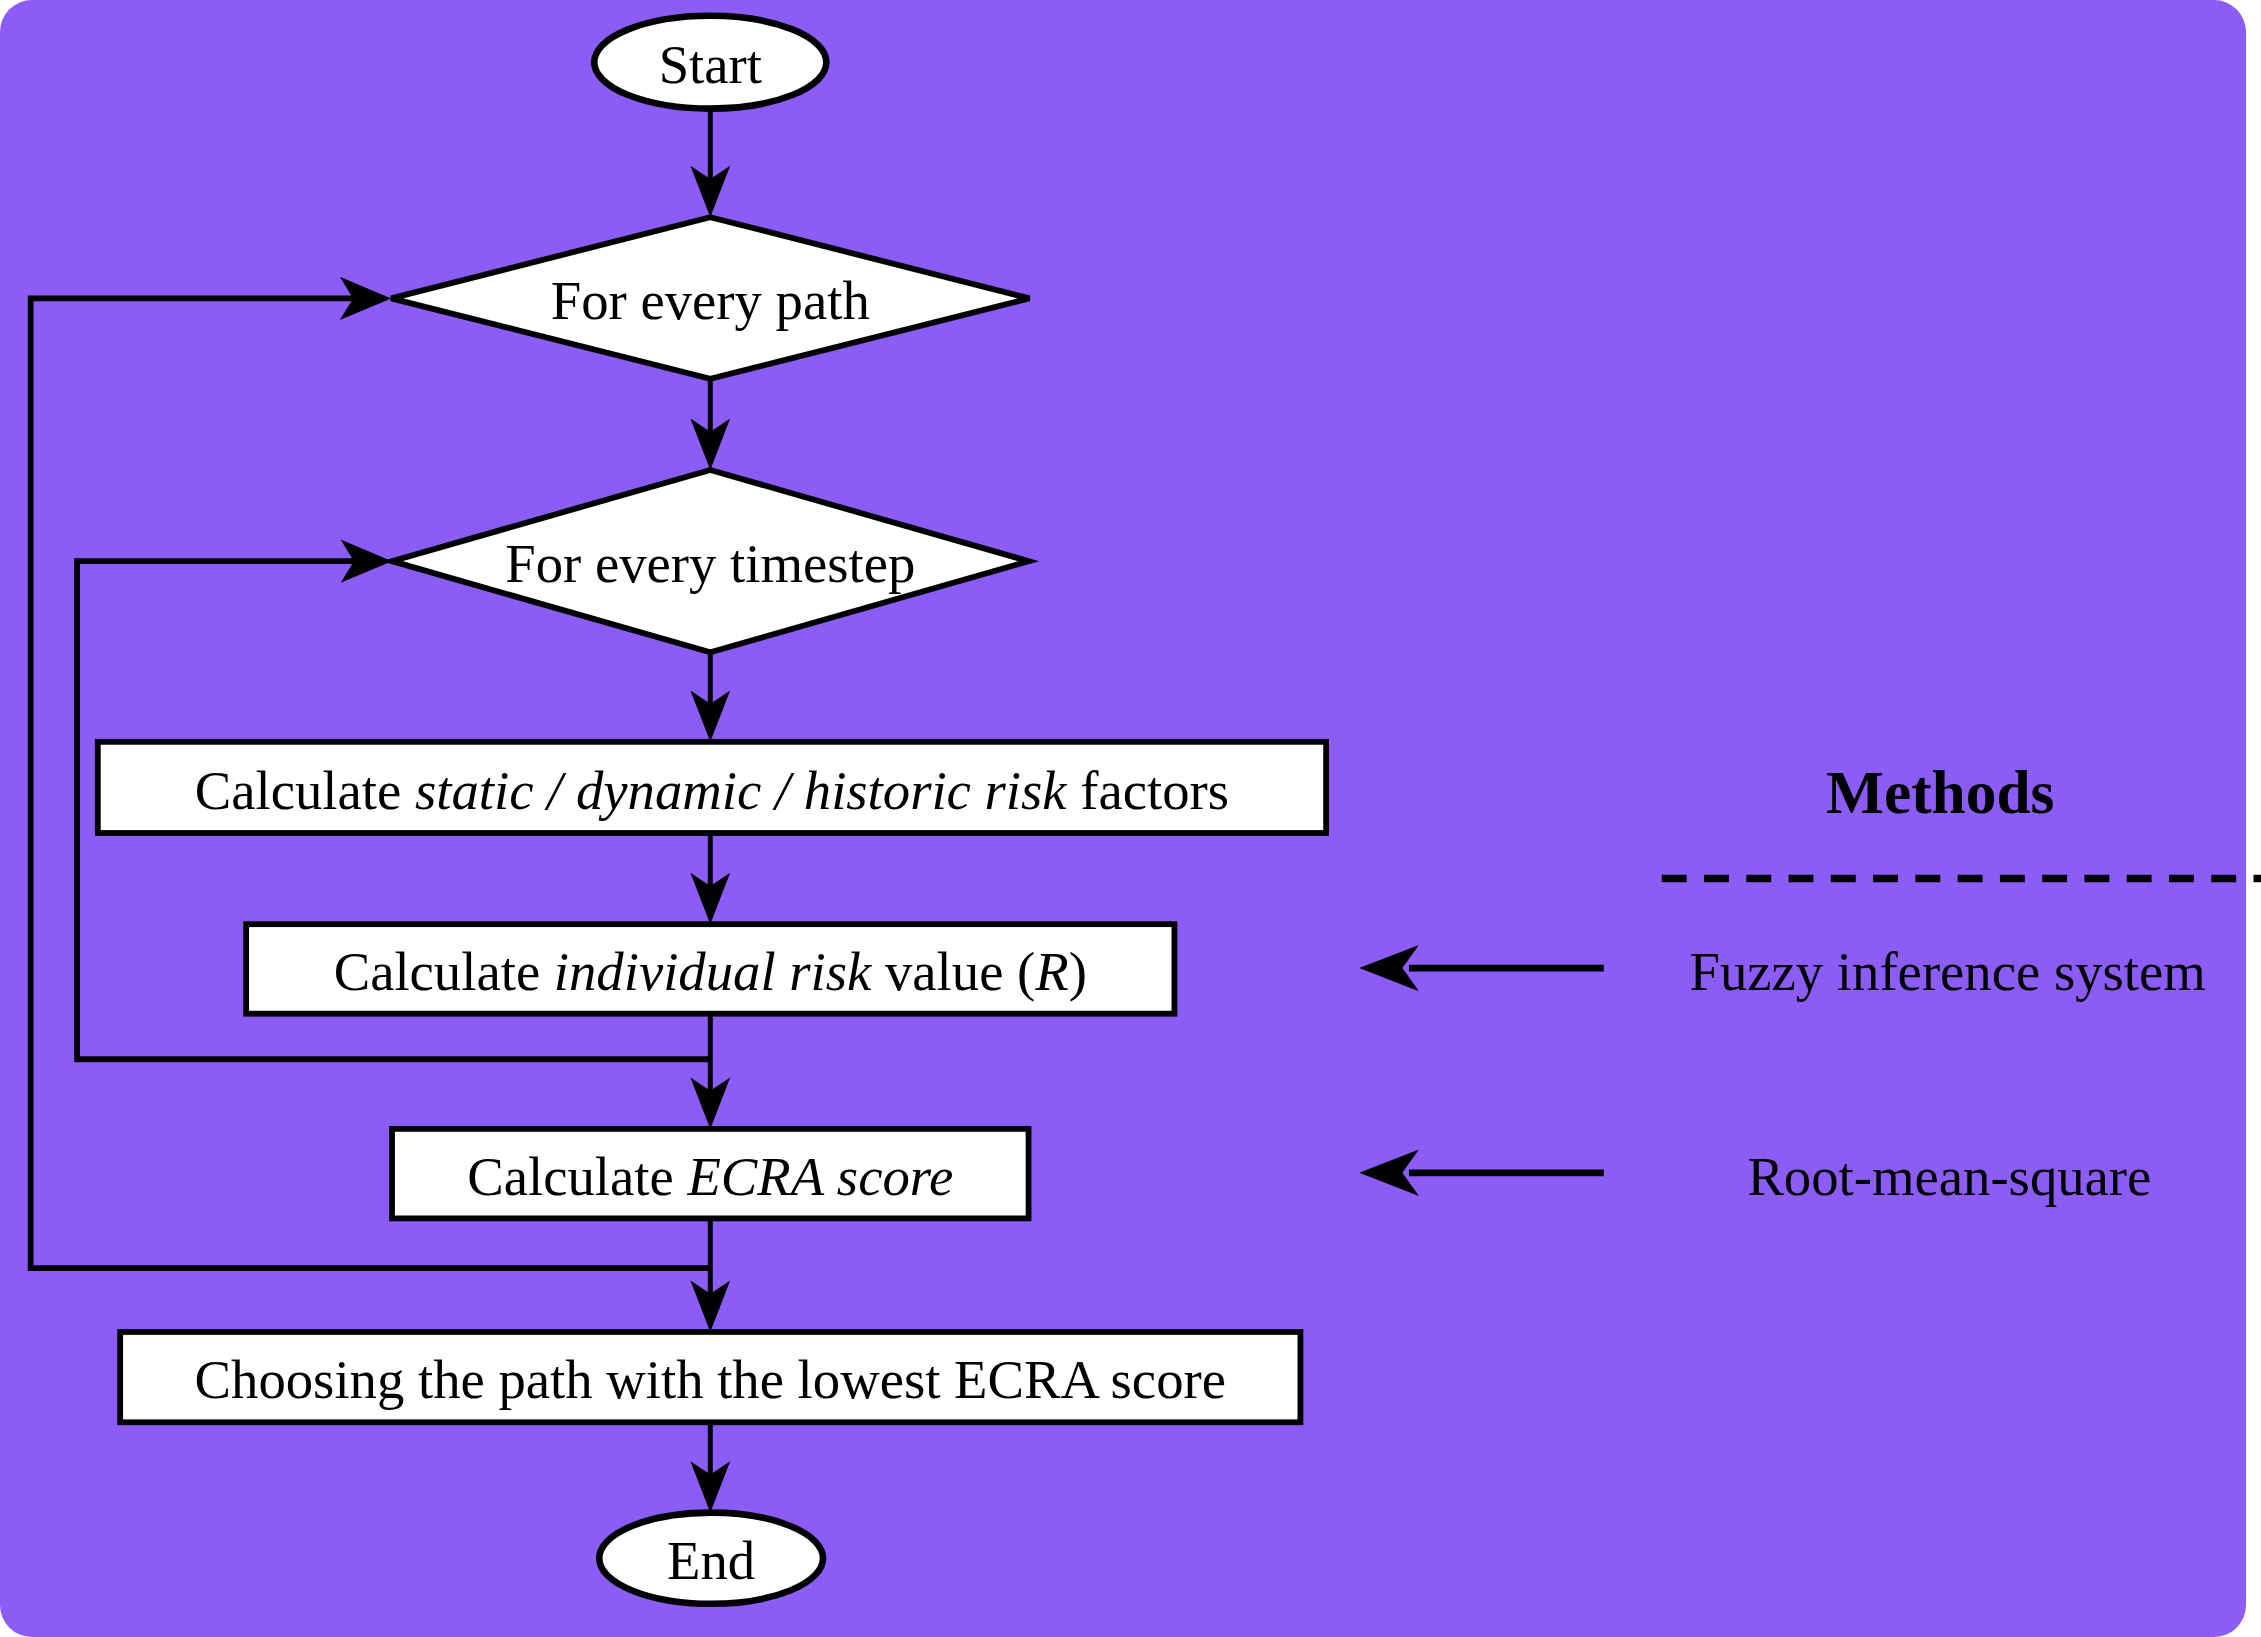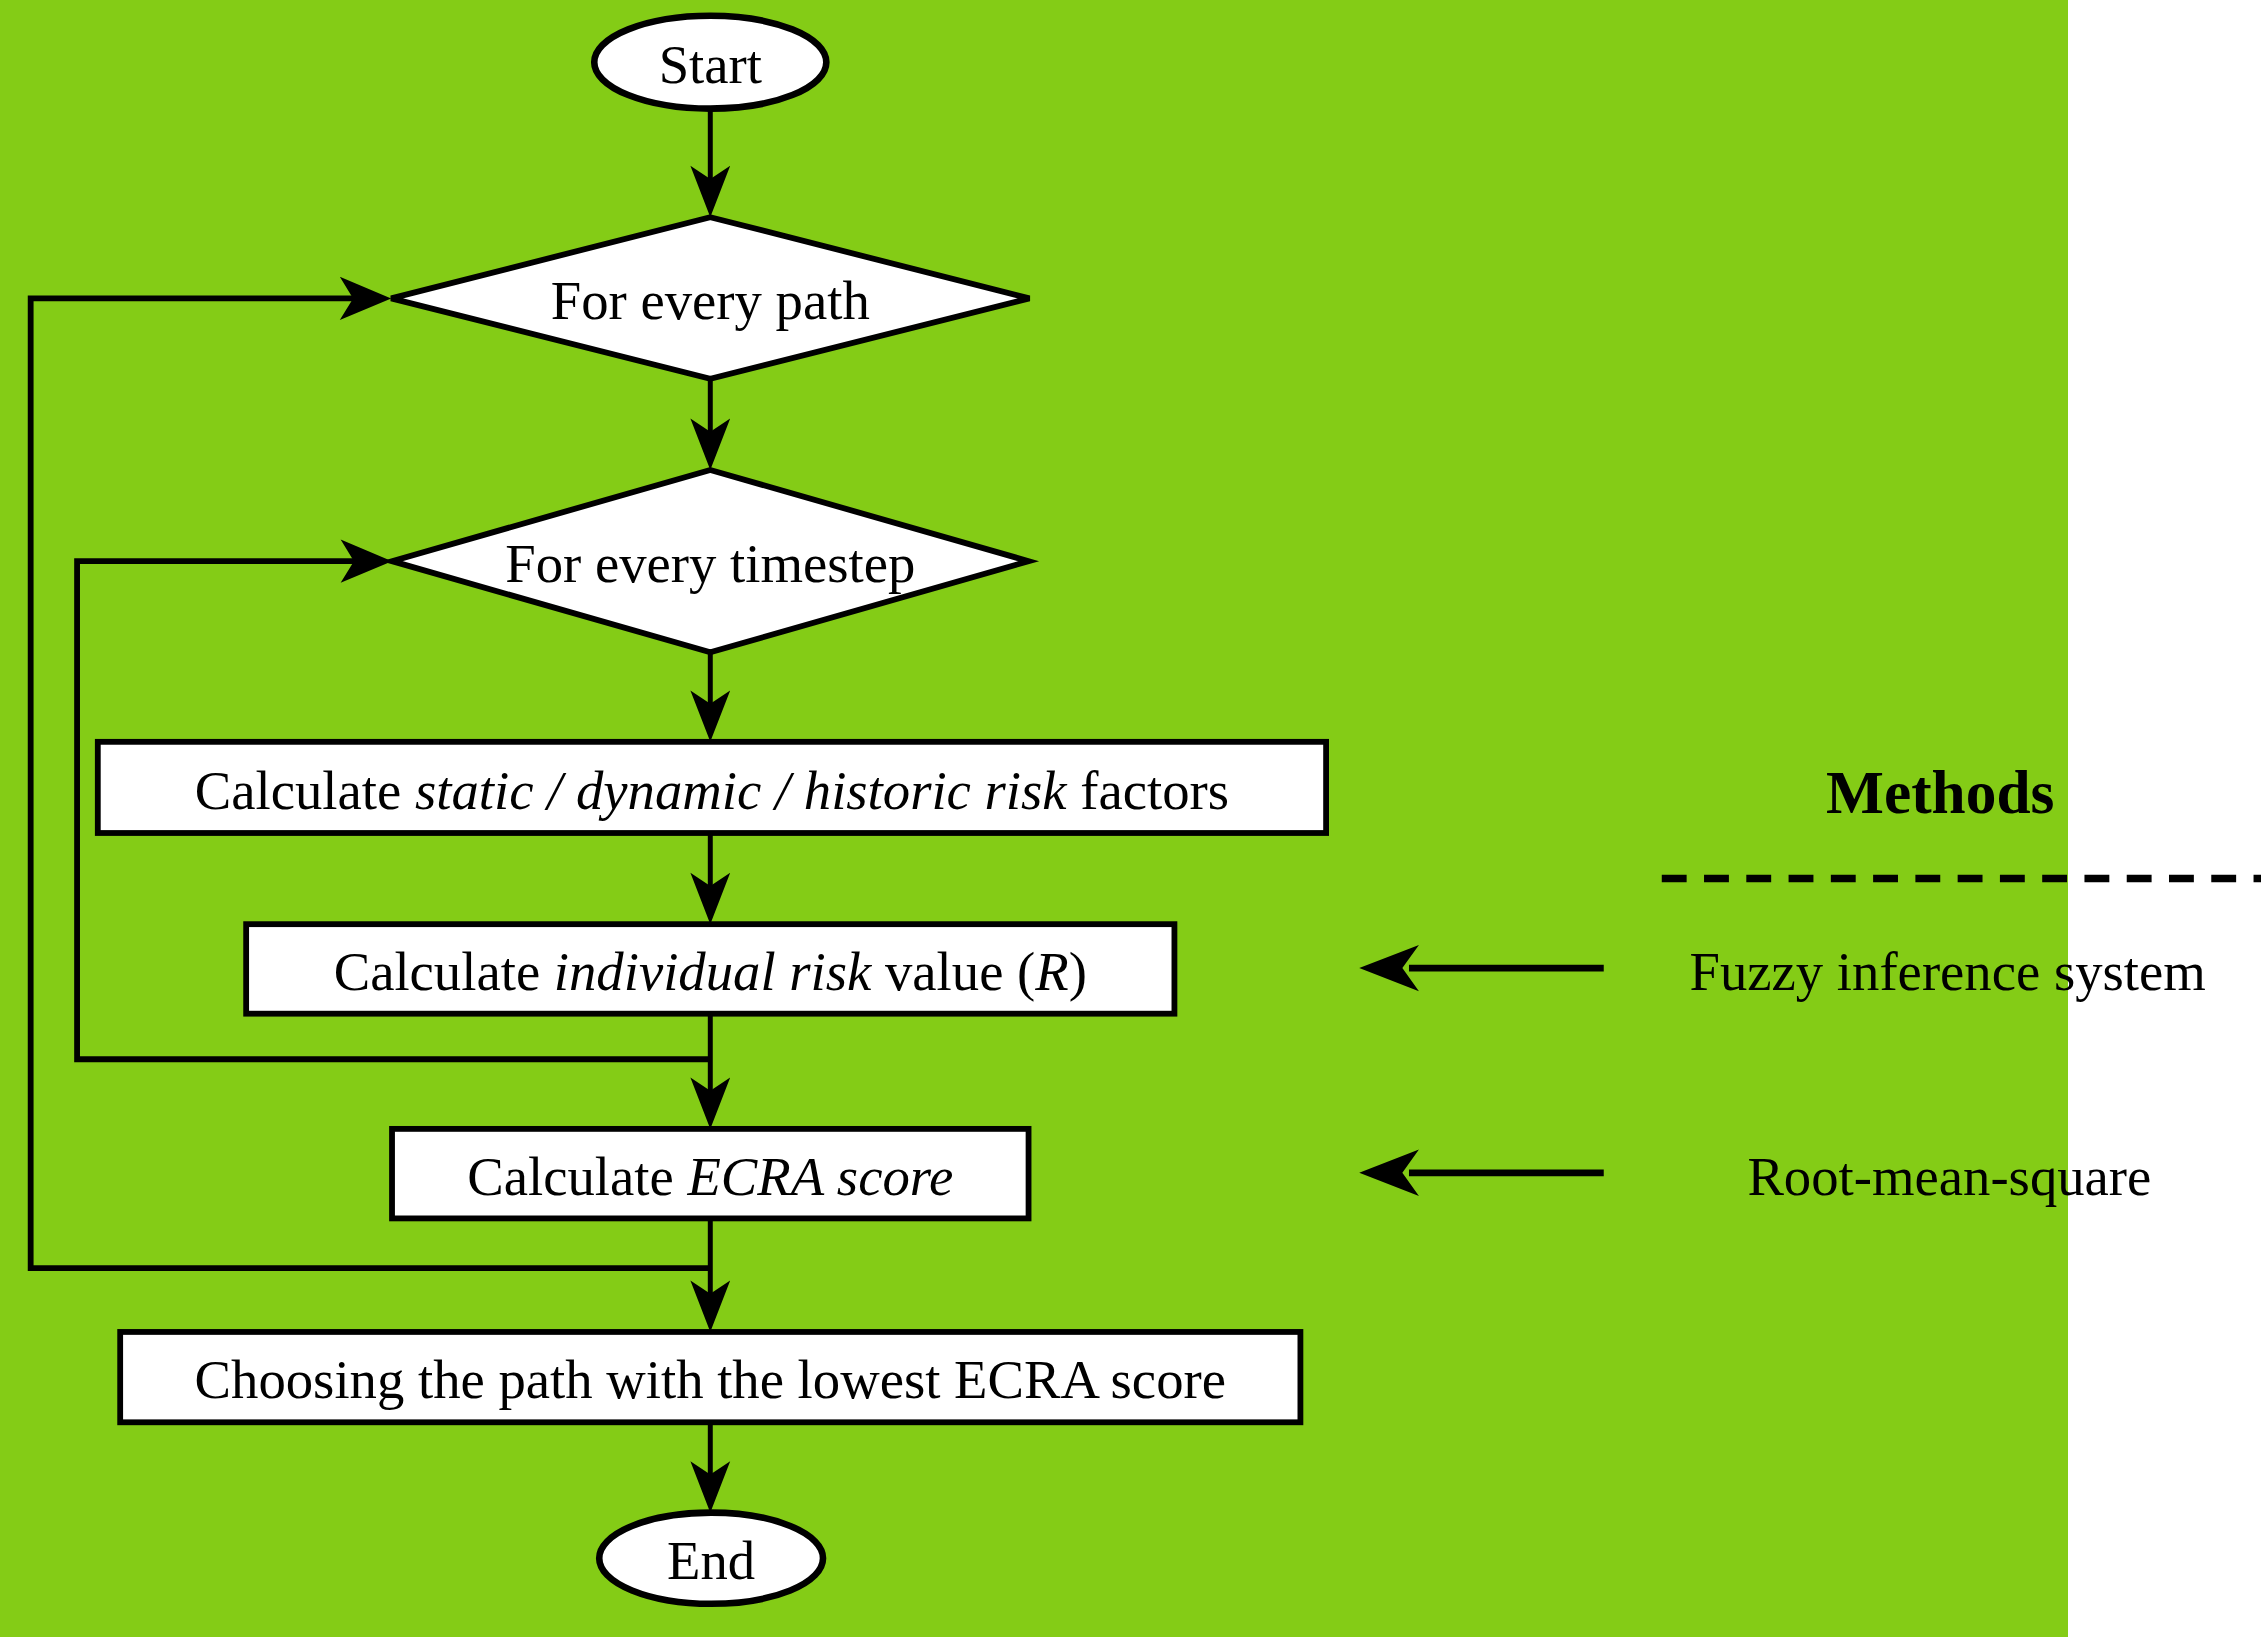--- a/index.html
+++ b/index.html
@@ -2,23 +2,24 @@
 <html style="font-size:13.3px"><head>
 <meta charset="utf-8">
 <style>
   html, body {
     margin: 0;
     padding: 0;
     background: #ffffff;
   }
   .stage {
     position: relative;
-    width: 2068px;
+    width: 2246px;
     height: 1637px;
-    background: #84cc16;
+    background: #8b5cf6;
+    border-radius: 32px;
   }
   svg.diagram {
     display: block;
     width: 2261px;
     height: 1637px;
   }
   .shape {
     fill: #ffffff;
     stroke: #000000;
     stroke-width: 7;

